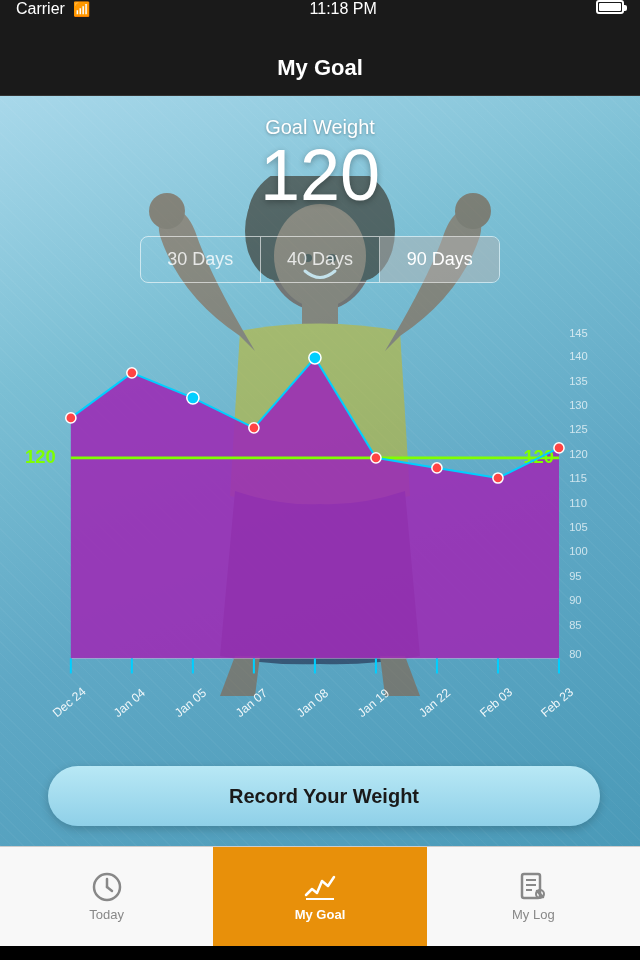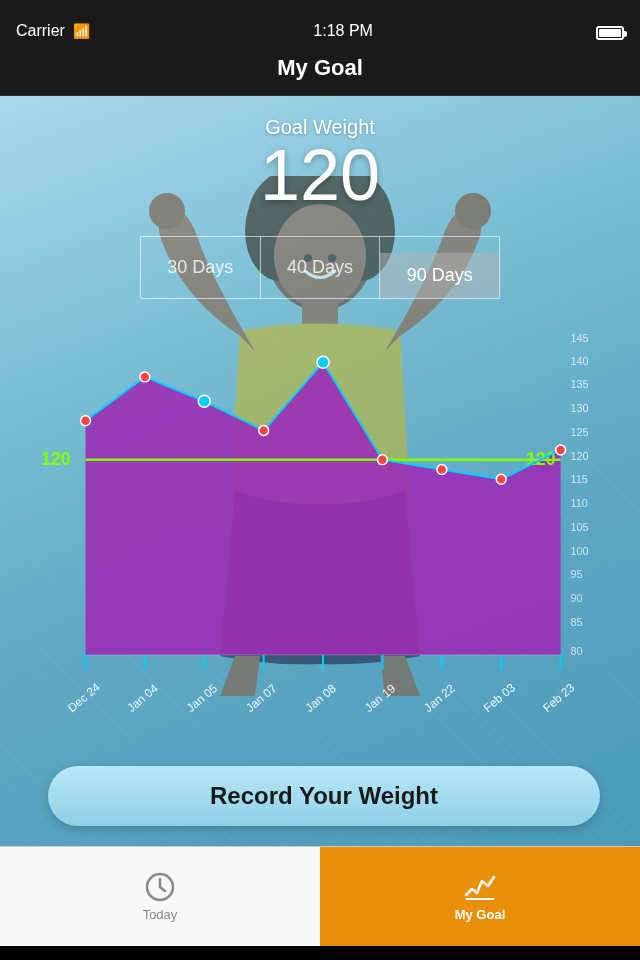--- a/index.html
+++ b/index.html
@@ -10,21 +10,21 @@
       overflow: hidden;
       font-family: -apple-system, 'Helvetica Neue', Arial, sans-serif;
       background: #000;
     }
 
     
     #status-bar {
       height: 40px;
       background: #1a1a1a;
       display: flex;
-      align-items: flex-end;
+      align-items: flex-start;
       justify-content: space-between;
       padding: 0 16px;
       color: #fff;
       font-size: 16px;
       font-weight: 500;
     }
     .status-left { display: flex; align-items: center; gap: 8px; }
     .wifi-icon { font-size: 14px; }
     .battery-icon {
       width: 28px; height: 14px;
@@ -117,68 +117,68 @@
 
     
     #day-filters {
       position: absolute;
       top: 140px;
       left: 50%;
       transform: translateX(-50%);
       display: flex;
       gap: 0;
       border: 1.5px solid rgba(255,255,255,0.6);
-      border-radius: 1px;
+      border-radius: 8px;
       overflow: hidden;
       width: 360px;
     }
     .day-btn {
       flex: 1;
       padding: 12px 0;
       text-align: center;
       font-size: 18px;
       font-weight: 400;
       cursor: pointer;
       color: rgba(255,255,255,0.8);
       background: transparent;
       border: none;
       border-right: 1.5px solid rgba(255,255,255,0.6);
     }
-    .day-btn:last-child { border-right: none; margin-top: 16px; }
+    .day-btn:last-child { border-right: none; }
     .day-btn.active {
       background: rgba(180,180,180,0.5);
       color: #fff;
       font-weight: 500;
     }
 
     
     #chart-container {
       position: absolute;
       top: 220px;
-      left: 36px;
+      left: 20px;
       right: 20px;
       height: 420px;
     }
 
     #chart-svg {
       width: 100%;
       height: 100%;
     }
 
     
     #record-btn {
       position: absolute;
       bottom: 20px;
       left: 48px;
       right: 40px;
       height: 60px;
       background: linear-gradient(180deg, #b8e8f5 0%, #8fd0e8 100%);
       border: none;
       border-radius: 30px;
-      font-size: 24px;
+      font-size: 20px;
       font-weight: bold;
       color: #1a1a1a;
       cursor: pointer;
       box-shadow: 0 3px 10px rgba(0,0,0,0.2);
     }
 
     
     #tab-bar {
       height: 100px;
       background: #f8f8f8;
@@ -217,21 +217,21 @@
     .y-axis-label { fill: rgba(255,255,255,0.7); font-size: 11px; }
   </style>
 </head>
 <body>
 
 <div id="status-bar">
   <div class="status-left">
     <span>Carrier</span>
     <span class="wifi-icon">📶</span>
   </div>
-  <span>1:18 PM</span>
+  <span>11:18 PM</span>
   <div class="battery-icon">
     <div class="battery-fill"></div>
   </div>
 </div>
 
 <div id="nav-bar">
   <h1>My Goal</h1>
 </div>
 
 <div id="main-content">
@@ -357,15 +357,26 @@
   </button>
 
   <button class="tab-item active">
     <svg width="32" height="32" viewBox="0 0 32 32">
       <polyline points="2,24 8,18 13,22 18,10 24,15 30,6" fill="none" stroke="#fff" stroke-width="2.5" stroke-linecap="round" stroke-linejoin="round"></polyline>
       <line x1="2" y1="28" x2="30" y2="28" stroke="#fff" stroke-width="2"></line>
     </svg>
     <span class="tab-label">My Goal</span>
   </button>
 
+  <button class="tab-item">
+    <svg width="32" height="32" viewBox="0 0 32 32">
+      <rect x="5" y="3" width="18" height="24" rx="2" fill="none" stroke="#888" stroke-width="2.5"></rect>
+      <line x1="9" y1="9" x2="19" y2="9" stroke="#888" stroke-width="2"></line>
+      <line x1="9" y1="14" x2="19" y2="14" stroke="#888" stroke-width="2"></line>
+      <line x1="9" y1="19" x2="15" y2="19" stroke="#888" stroke-width="2"></line>
+      <path d="M20,20 L26,26" stroke="#888" stroke-width="2.5" stroke-linecap="round"></path>
+      <circle cx="23" cy="23" r="4" fill="none" stroke="#888" stroke-width="2"></circle>
+    </svg>
+    <span class="tab-label">My Log</span>
+  </button>
 
 
 </div>
 
 </body></html>

